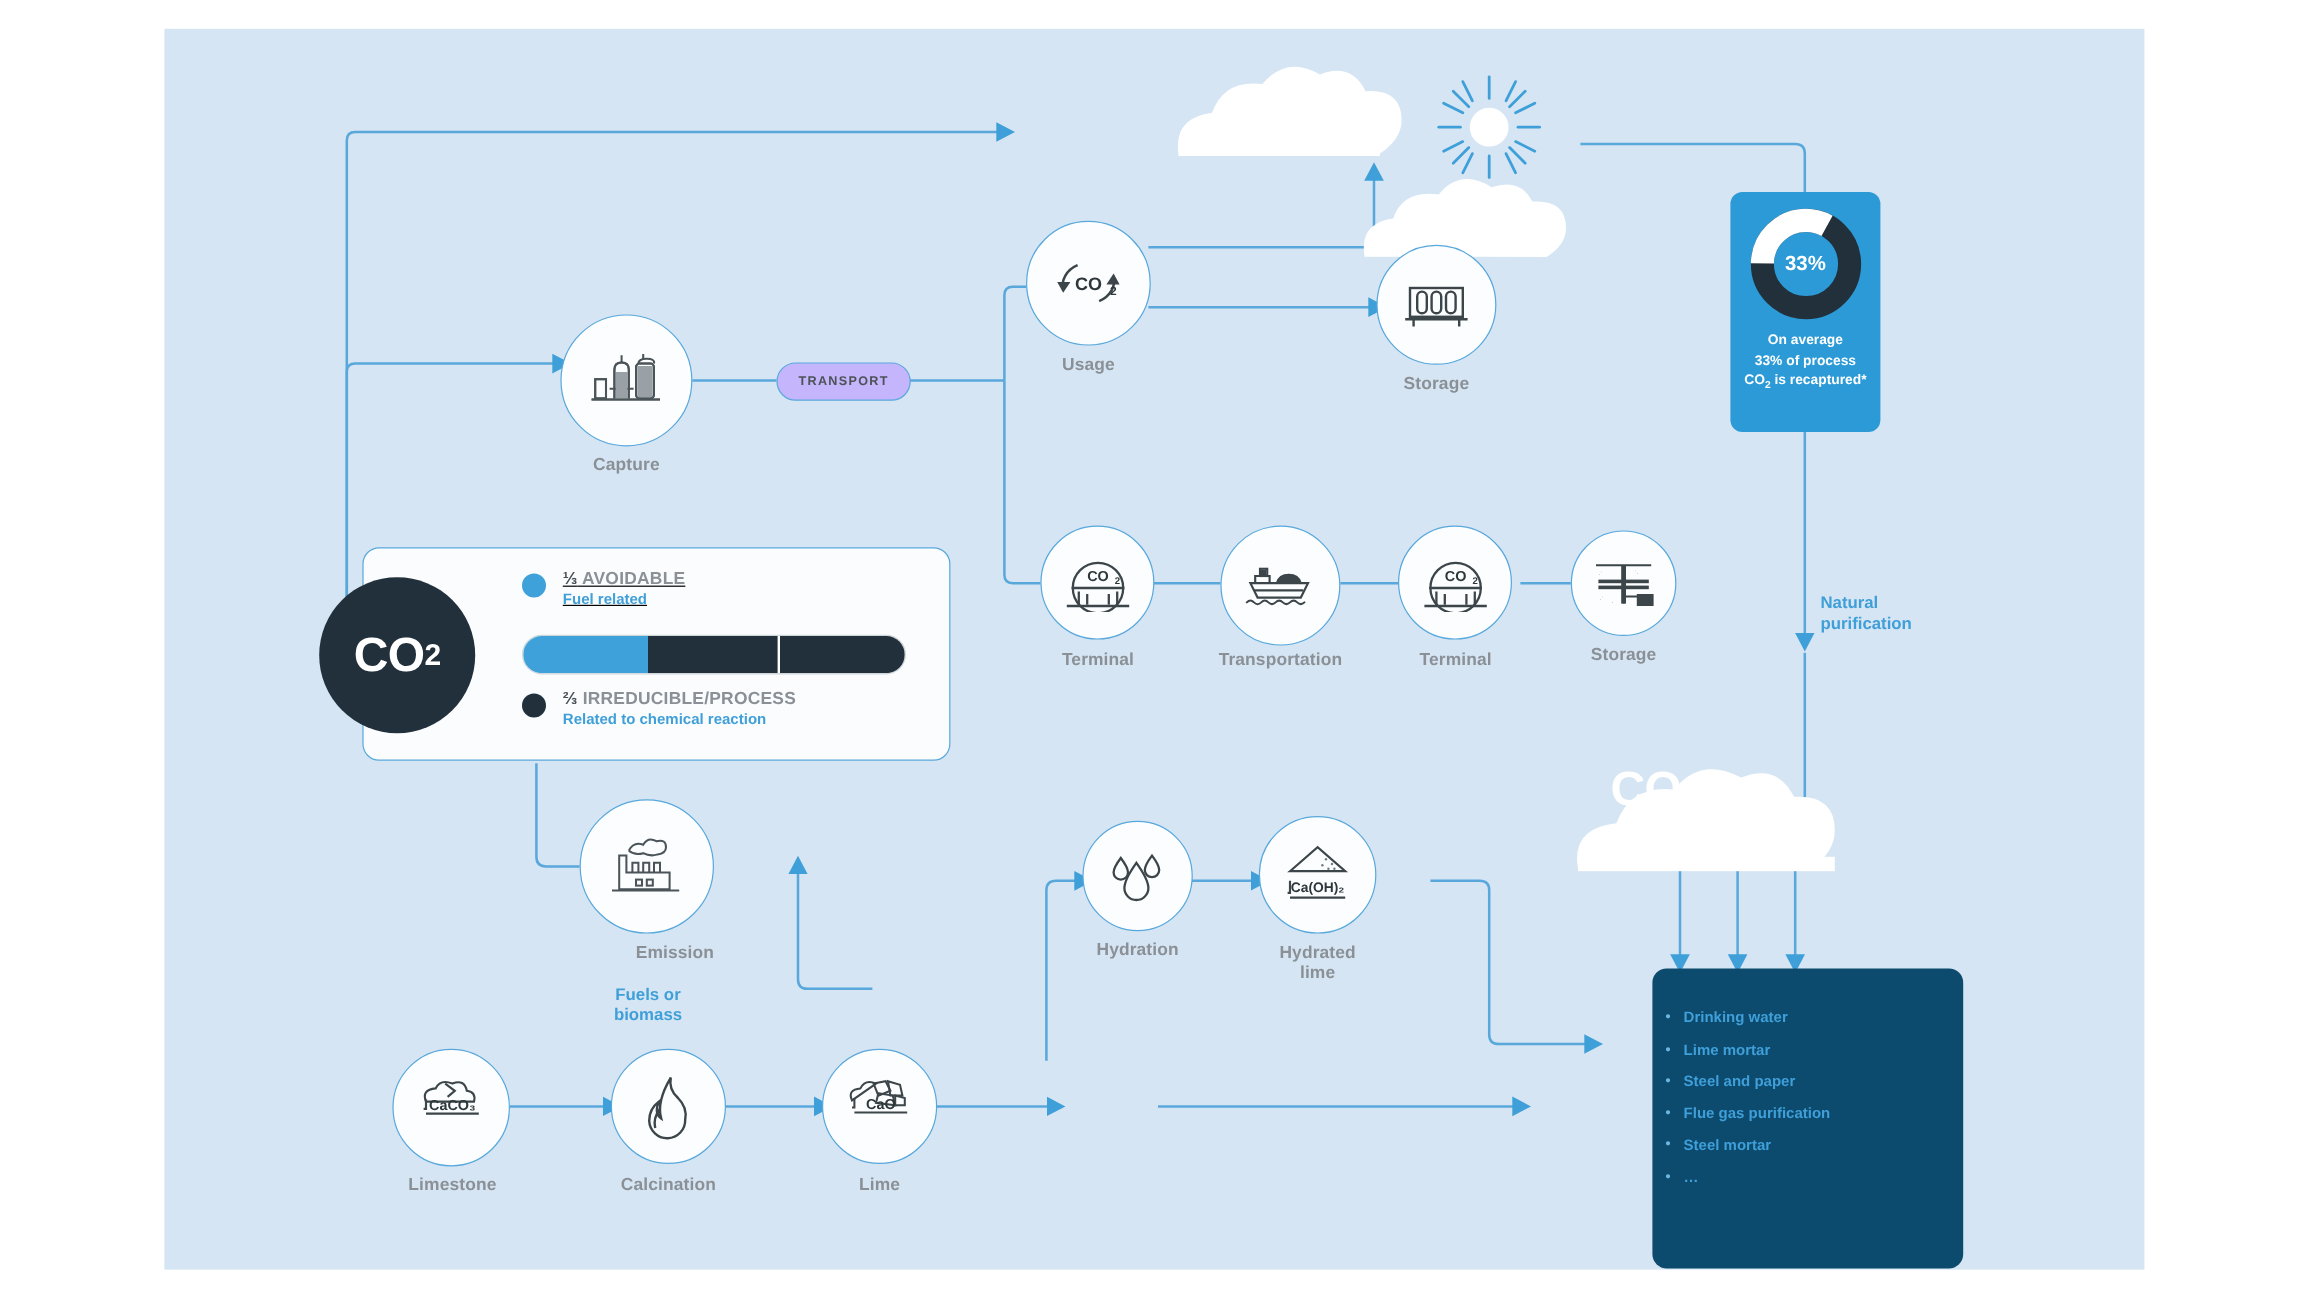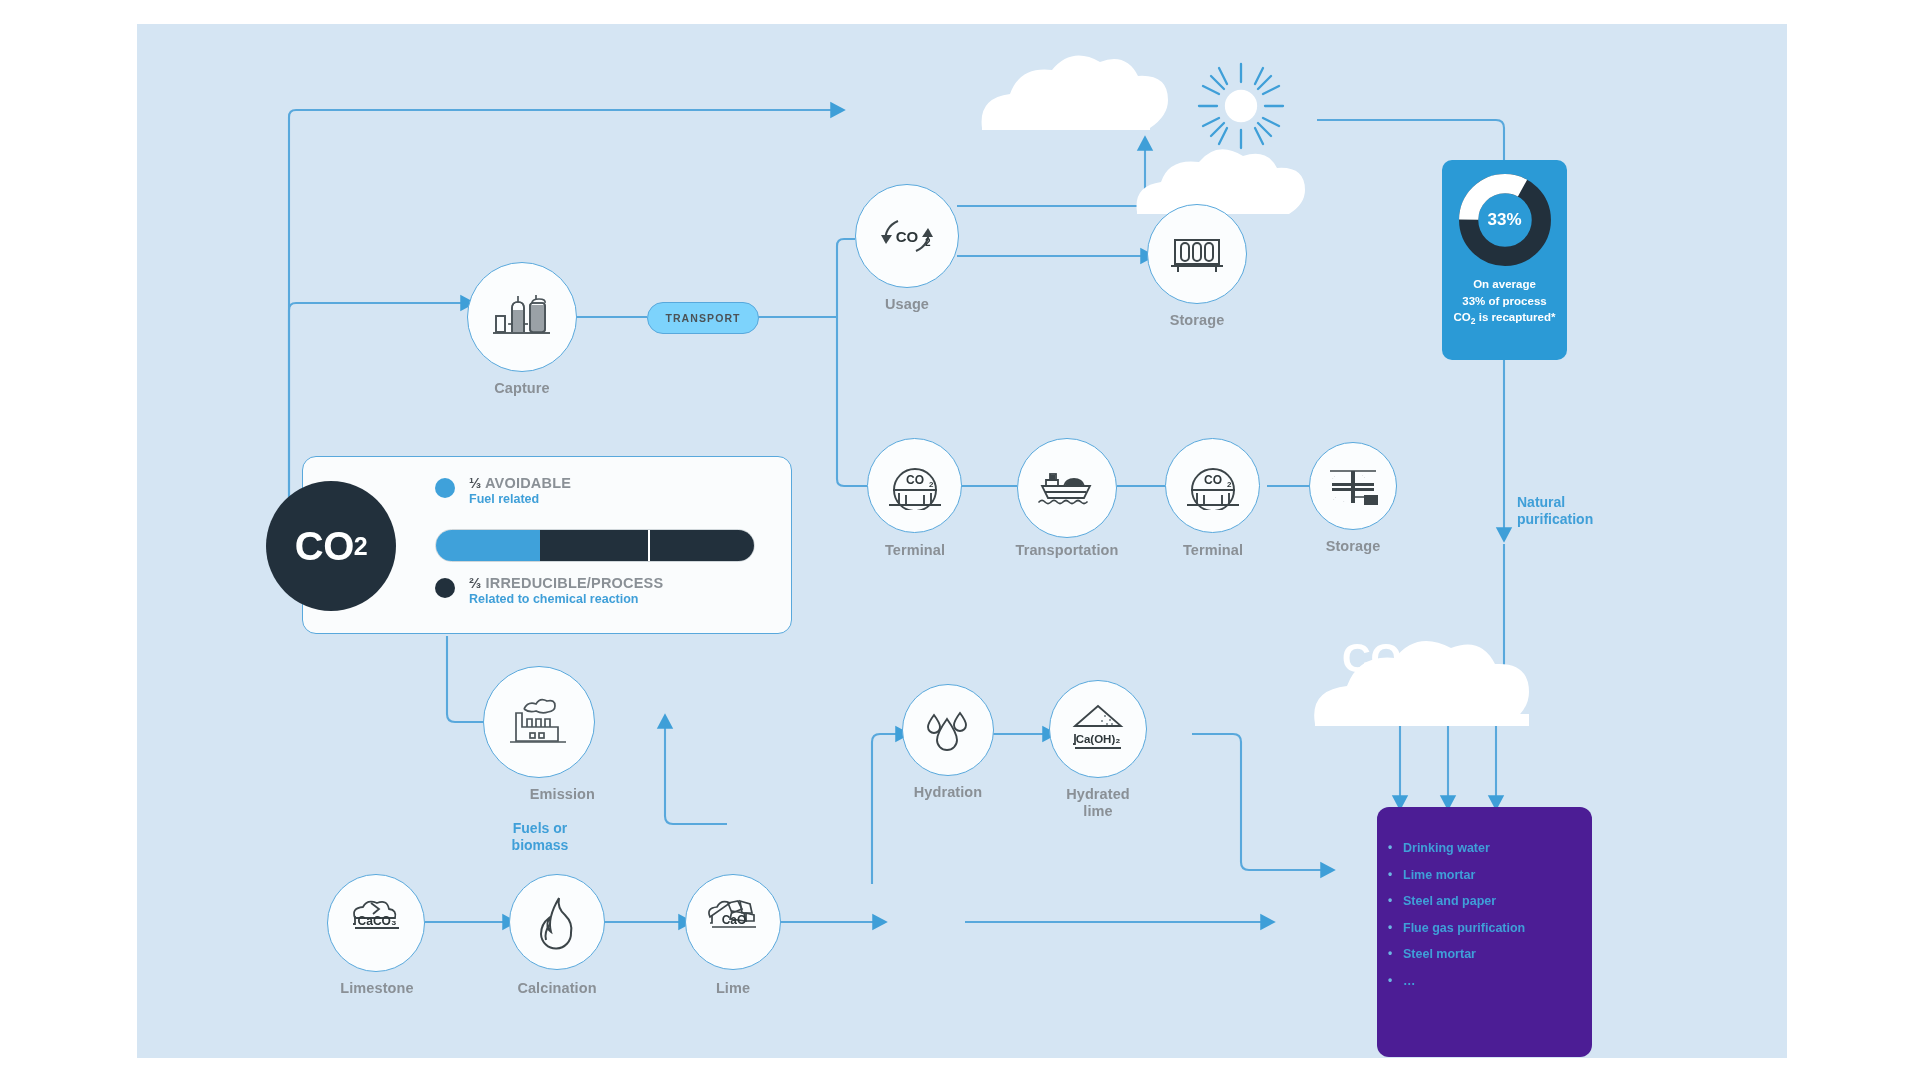--- a/index.html
+++ b/index.html
@@ -7,21 +7,21 @@
   body{width:1920px;height:1080px;overflow:hidden;font-family:"Liberation Sans",sans-serif;}
   #stage{position:relative;width:1920px;height:1080px;background:#ffffff;}
   #canvas{position:absolute;left:137px;top:24px;width:1650px;height:1034px;background:#d5e5f3;}
   svg.layer{position:absolute;left:0;top:0;width:1650px;height:1034px;overflow:visible;}
   .node{position:absolute;border-radius:50%;background:#fbfdfe;border:1.6px solid #58a8dc;
         box-sizing:border-box;display:flex;align-items:center;justify-content:center;}
   .node svg{display:block;}
   .nlabel{position:absolute;color:#8a9096;font-size:14.5px;font-weight:700;text-align:center;
           line-height:1.15;letter-spacing:.1px;}
   .bluelabel{position:absolute;color:#3f9fd8;font-size:14px;font-weight:700;text-align:center;line-height:1.2;}
-  .pill{position:absolute;background:#7dd3fc;border:1.6px solid #58a8dc;border-radius:20px;
+  .pill{position:absolute;background:#c4b5fd;border:1.6px solid #58a8dc;border-radius:20px;
         display:flex;align-items:center;justify-content:center;color:#4c5256;
         font-size:10.5px;font-weight:700;letter-spacing:1.1px;}
   
   #legend{position:absolute;left:165px;top:432px;width:490px;height:178px;background:#fafcfd;
           border:1.6px solid #58a8dc;border-radius:14px;box-sizing:border-box;}
   #co2ball{position:absolute;left:-37px;top:24px;width:130px;height:130px;border-radius:50%;
            background:#22303c;display:flex;align-items:center;justify-content:center;
            color:#ffffff;font-size:40px;font-weight:700;letter-spacing:-.5px;}
   #co2ball sub{font-size:25px;font-weight:700;}
   .legrow{position:absolute;display:flex;align-items:flex-start;}
@@ -34,21 +34,21 @@
   #bar .seg{height:100%;}
   
   #panel{position:absolute;left:1305px;top:136px;width:125px;height:200px;background:#2b9ad6;
          border-radius:10px;box-sizing:border-box;padding-top:12px;text-align:center;}
   #panel .ptext{color:#ffffff;font-size:11.5px;font-weight:700;line-height:1.45;margin-top:8px;}
   #panel .ptext sub{font-size:8.5px;}
   #donutwrap{position:relative;width:96px;height:96px;margin:0 auto;}
   #donutwrap .pct{position:absolute;left:0;top:0;width:96px;height:96px;display:flex;
                   align-items:center;justify-content:center;color:#ffffff;font-size:17px;font-weight:700;}
   
-  #products{position:absolute;left:1240px;top:783px;width:215px;height:250px;background:#4c1d95;
+  #products{position:absolute;left:1240px;top:783px;width:259px;height:250px;background:#0c4a6e;
             border-radius:12px;box-sizing:border-box;padding:28px 0 0 26px;}
   #products li{color:#3f9fd8;font-size:12.5px;font-weight:700;line-height:2.12;list-style:none;position:relative;}
   #products li:before{content:"\2022";position:absolute;left:-15px;top:0;color:#6cb6e2;font-size:12px;}
   #products ul{margin:0;padding:0;}
   #cloudco2{position:absolute;left:1205px;top:612px;color:#ffffff;font-size:40px;font-weight:700;letter-spacing:-.5px;}
   #cloudco2 sub{font-size:24px;}
 </style>
 </head>
 <body>
 
@@ -373,21 +373,21 @@
     </svg>
   </div>
   <div class="nlabel" style="left:544px;top:956px;width:104px;">Lime</div>
 
   <div id="legend">
     <div id="co2ball">
       <span>CO</span>
           <sub>2</sub>
     </div>
 
-    <div class="legrow" style="left:132px;top:18px;">
+    <div class="legrow" style="left:132px;top:18px;text-decoration:underline;">
       <div class="dot" style="background:#3fa1da;"></div>
       <div style="margin-left:14px;">
         <div class="legtitle">
           <b>⅓</b>
           <span>AVOIDABLE</span>
         </div>
         <div class="legsub">Fuel related</div>
       </div>
     </div>
 

